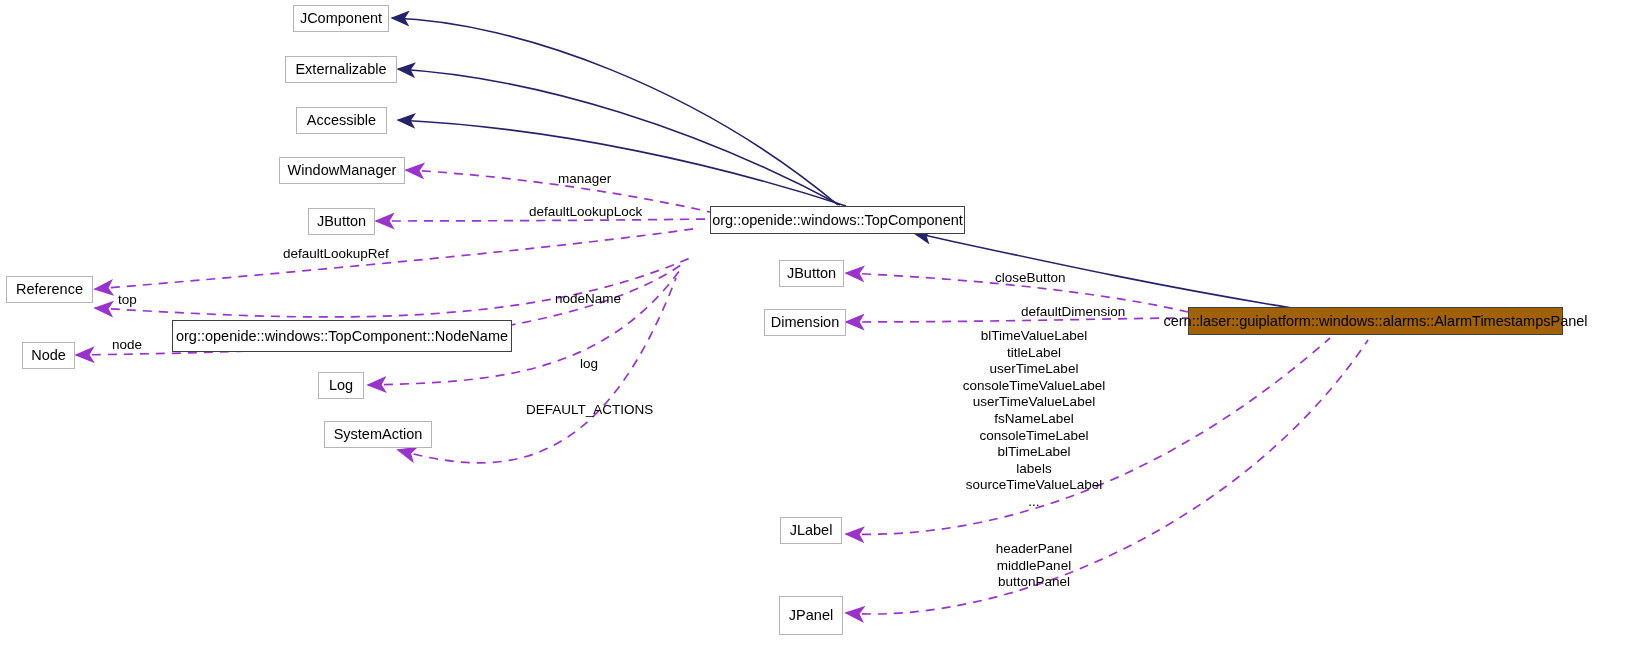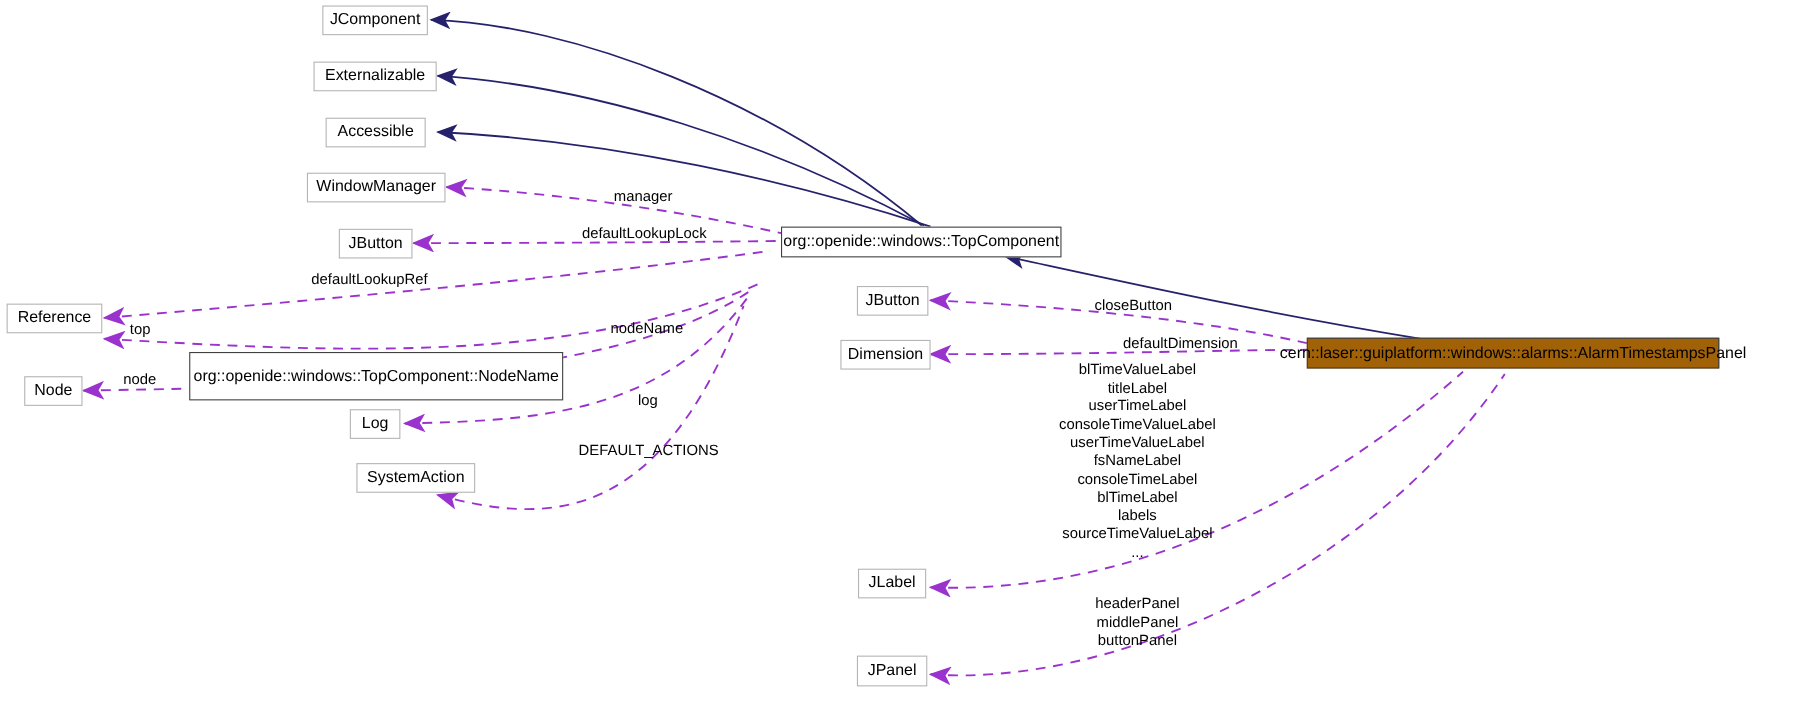--- a/index.html
+++ b/index.html
@@ -120,21 +120,21 @@
   </div>
 
   <div class="node" style="left:6px; top:276px; width:87px; height:27px;">
     <span>Reference</span>
   </div>
 
   <div class="node" style="left:22px; top:342px; width:53px; height:27px;">
     <span>Node</span>
   </div>
 
-  <div class="node strong" style="left:172px; top:320px; width:340px; height:44px;">
+  <div class="node strong" style="left:172px; top:320px; width:340px; height:32px;">
     <span>org::openide::windows::TopComponent::NodeName</span>
   </div>
 
   <div class="node" style="left:318px; top:372px; width:46px; height:27px;">
     <span>Log</span>
   </div>
 
   <div class="node" style="left:288px; top:421px; width:108px; height:27px;margin-left:36px;">
     <span>SystemAction</span>
   </div>
@@ -148,21 +148,21 @@
   </div>
 
   <div class="node" style="left:764px; top:309px; width:82px; height:27px;">
     <span>Dimension</span>
   </div>
 
   <div class="node" style="left:780px; top:517px; width:62px; height:27px;">
     <span>JLabel</span>
   </div>
 
-  <div class="node" style="left:779px; top:596px; width:64px; height:28px;">
+  <div class="node" style="left:779px; top:596px; width:64px; height:39px;">
     <span>JPanel</span>
   </div>
 
   <div class="node highlight" style="left:1188px; top:307px; width:375px; height:28px;">
     <span>cern::laser::guiplatform::windows::alarms::AlarmTimestampsPanel</span>
   </div>
 
   <div class="edge-label" style="left:558px; top:172px;">manager</div>
 
   <div class="edge-label" style="left:529px; top:205px;">defaultLookupLock</div>

